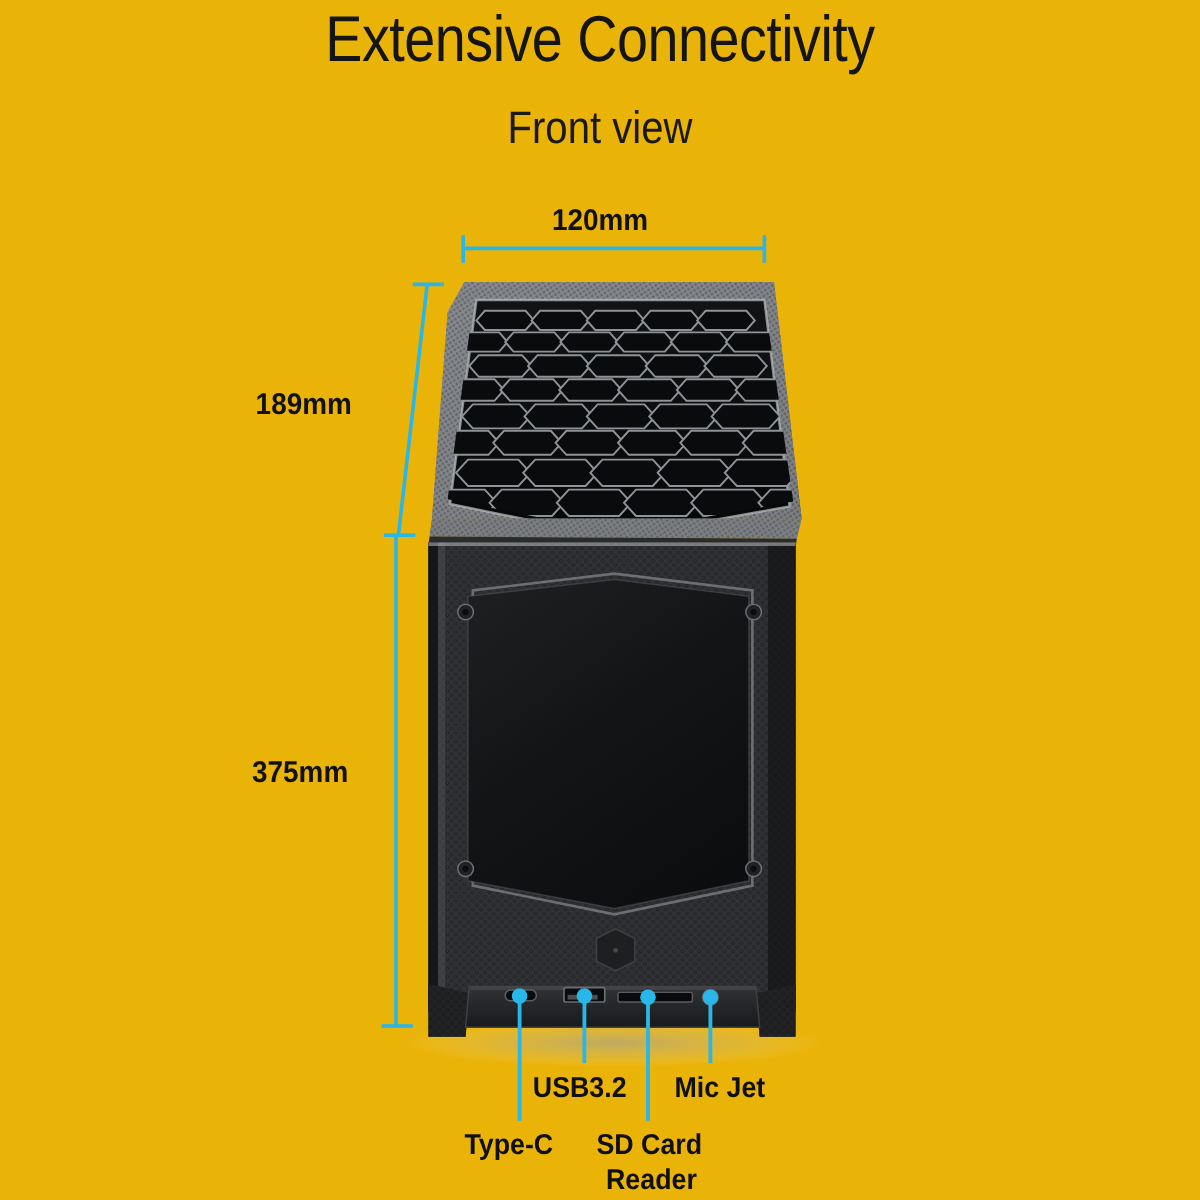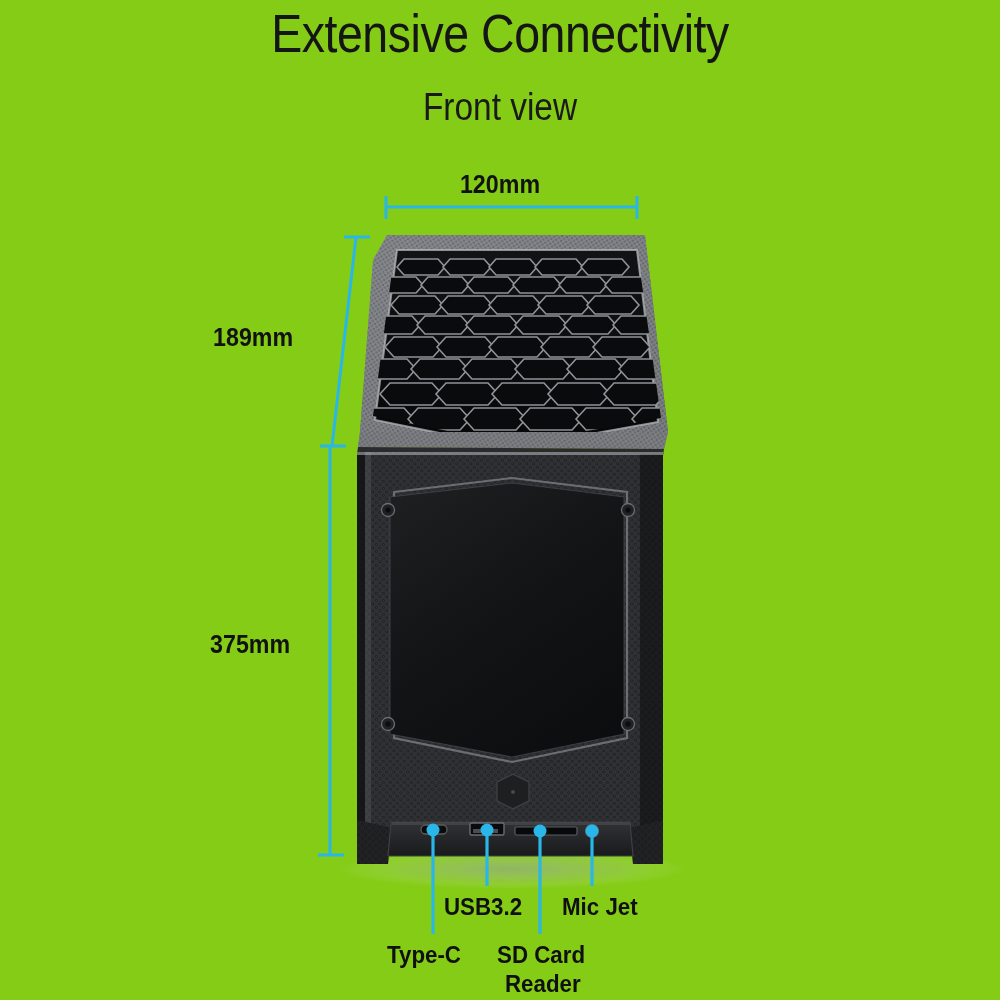--- a/index.html
+++ b/index.html
@@ -13,21 +13,21 @@
     overflow: hidden;
     font-family: "Liberation Sans", sans-serif;
     color: #111111;
     position: relative;
   }
   #stage {
     position: absolute;
     left: 0; top: 0;
     width: 1000px;
     height: 1000px;
-    background: #84cc16;
+    background: #eab308;
   }
 
   
   .title {
     position: absolute;
     left: 0;
     top: 2px;
     width: 1000px;
     text-align: center;
     font-size: 54px;

